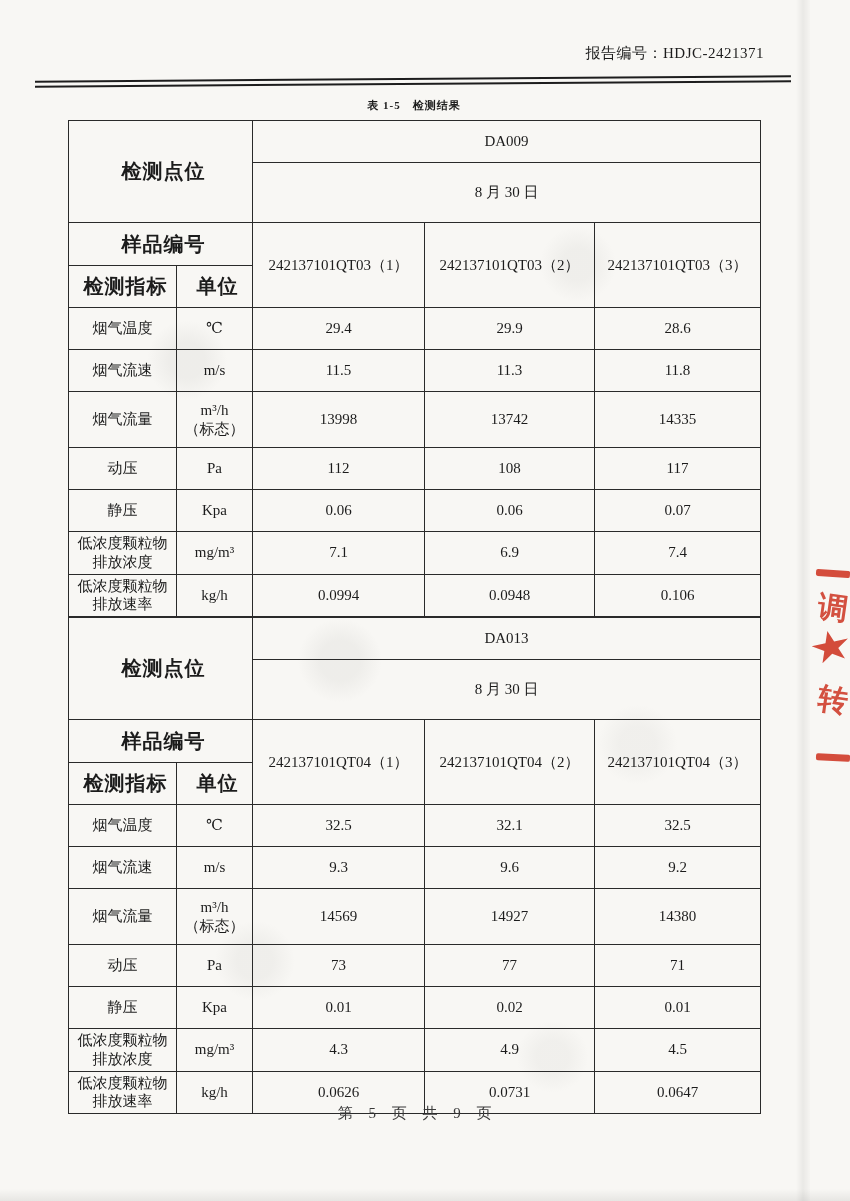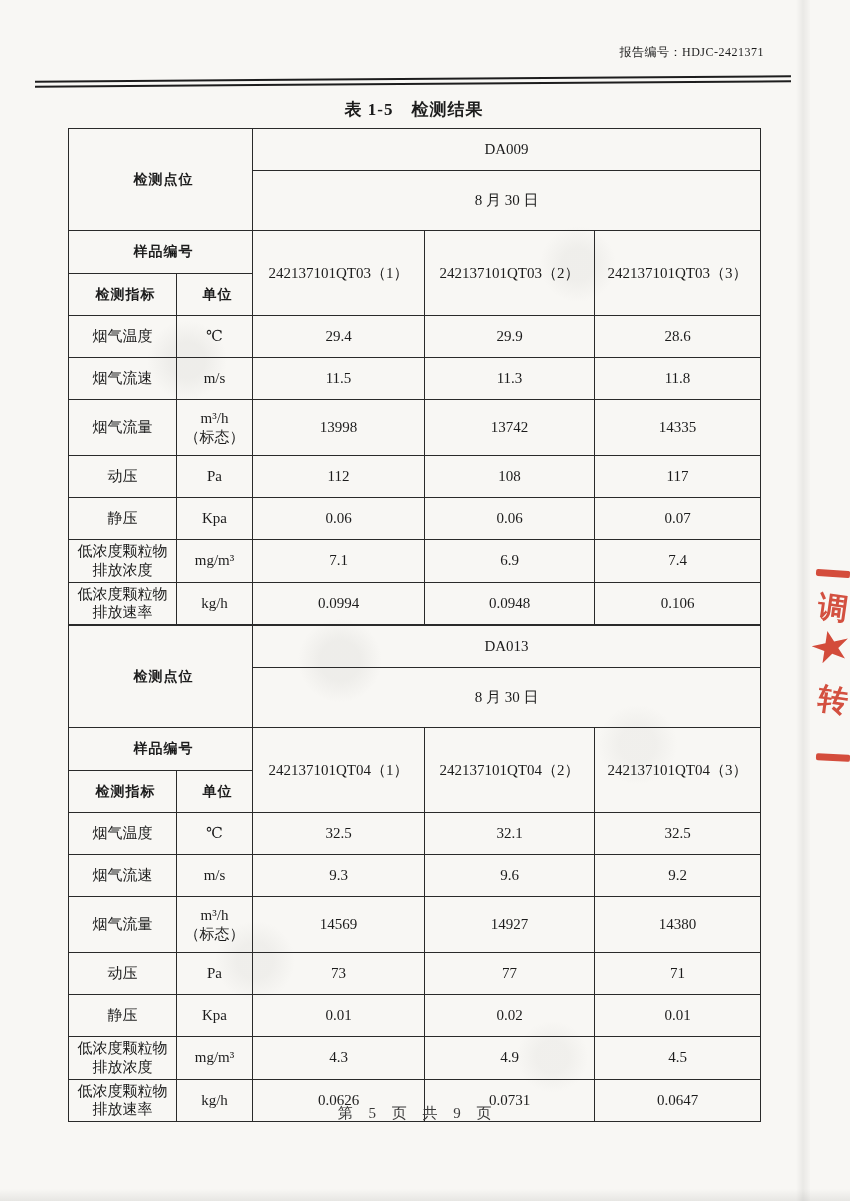--- a/index.html
+++ b/index.html
@@ -35,21 +35,21 @@
   .bottom-shade {
     position: absolute;
     left: 0; right: 0; bottom: 0;
     height: 12px;
     background: linear-gradient(rgba(0,0,0,0.00), rgba(0,0,0,0.07));
   }
   .report-no {
     position: absolute;
     top: 44px;
     right: 86px;
-    font-size: 12px;
+    font-size: 15px;
     letter-spacing: 0.5px;
   }
   .double-rule {
     position: absolute;
     top: 78px;
     left: 35px;
     width: 756px;
     height: 7px;
     border-top: 2px solid #1d1d1d;
     border-bottom: 2px solid #1d1d1d;
@@ -57,21 +57,21 @@
   }
   .content {
     position: absolute;
     left: 68px;
     top: 98px;
     width: 692px;
   }
   .tbl-title {
     text-align: center;
     font-weight: bold;
-    font-size: 17px;
+    font-size: 11px;
     margin-bottom: 7px;
     letter-spacing: 1px;
   }
   .tbl-title.second { margin-top: 26px; }
   table {
     border-collapse: collapse;
     table-layout: fixed;
     width: 692px;
     background: transparent;
   }
@@ -88,21 +88,21 @@
     padding: 2px 3px;
     white-space: pre-line;
     line-height: 1.25;
   }
   tr.r-pt td   { height: 42px; }
   tr.r-date td { height: 60px; }
   tr.r-samp td { height: 43px; }
   tr.r-ind td  { height: 42px; margin-top: 8px; }
   tr.r-data td { height: 42px; }
   tr.r-tall td { height: 56px; }
-  .lab { font-weight: bold; font-size: 14px; letter-spacing: 1px; padding-left: 9px; }
+  .lab { font-weight: bold; font-size: 20px; letter-spacing: 1px; padding-left: 9px; }
   .footer {
     position: absolute;
     top: 1104px;
     left: 0; right: 15px;
     text-align: center;
     font-size: 15px;
     letter-spacing: 6px;
     color: #3a3a3a;
   }
   

